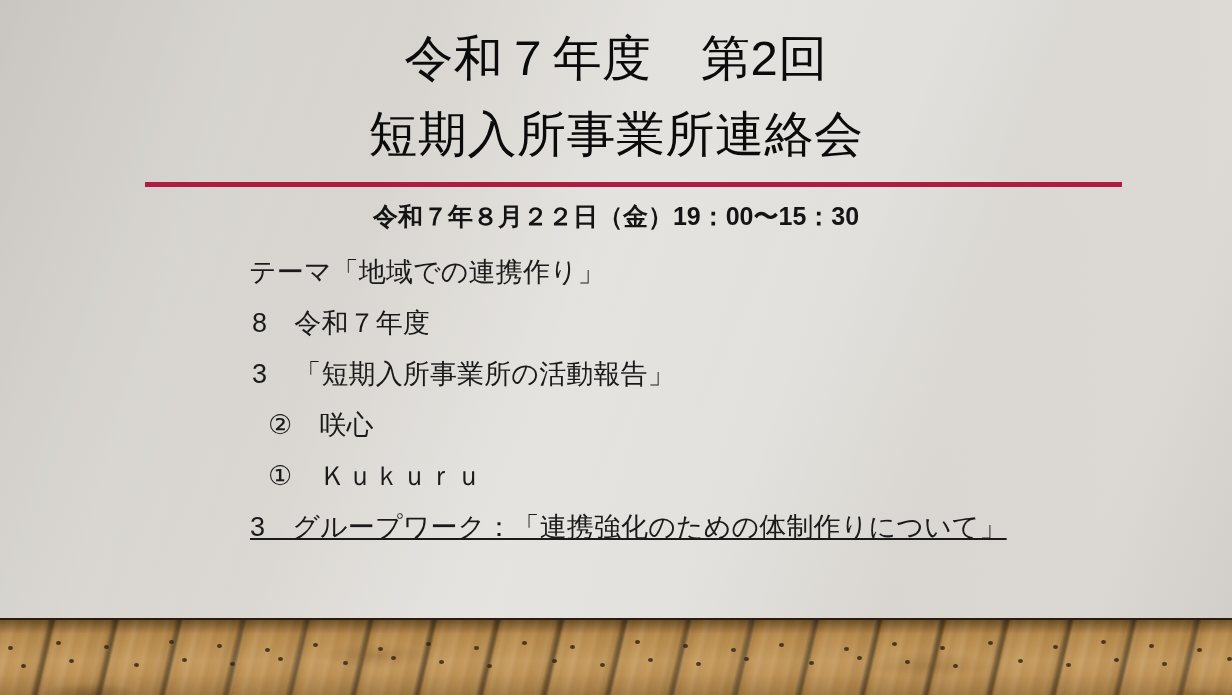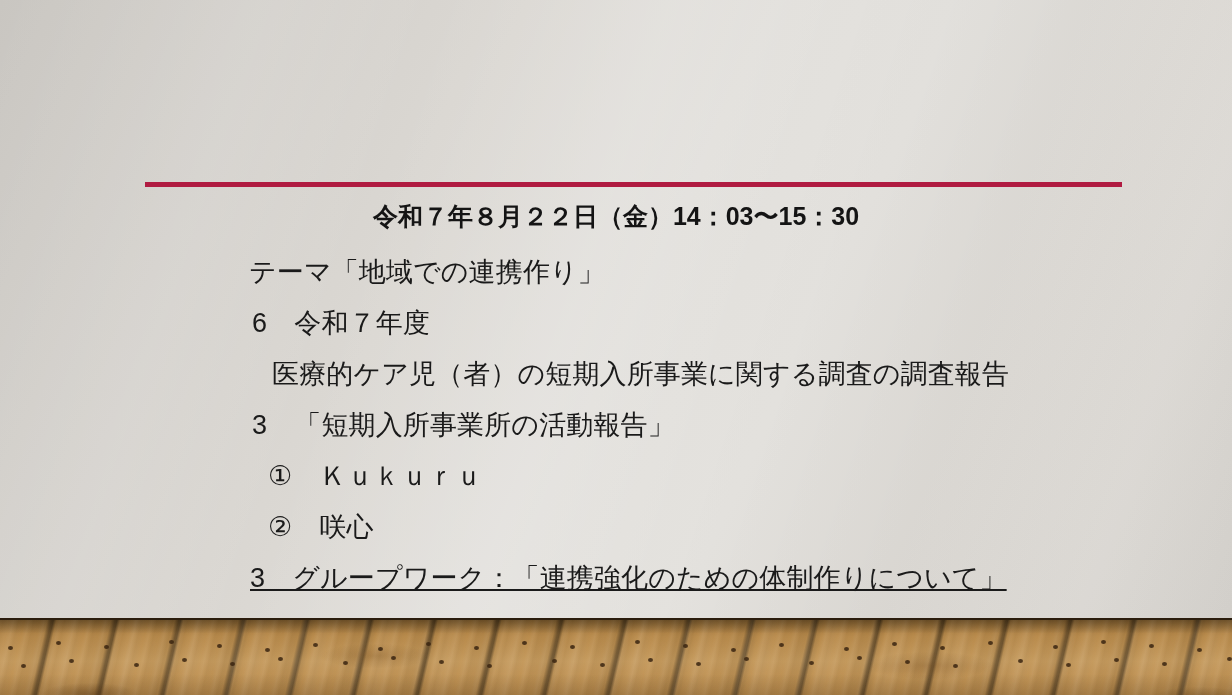--- a/index.html
+++ b/index.html
@@ -186,32 +186,35 @@
     background: linear-gradient(180deg, rgba(0,0,0,0.30) 0%, rgba(0,0,0,0.00) 18%, rgba(0,0,0,0.00) 72%, rgba(0,0,0,0.12) 100%);
   }
 </style>
 </head>
 <body>
 
 <div class="slide">
 
   <div class="sheen"></div>
 
+  <div class="title-block">
+    <div class="title-line title-line-1">令和７年度　第2回</div>
+    <div class="title-line title-line-2">短期入所事業所連絡会</div>
+  </div>
 
   <div class="title-rule"></div>
 
-  <div class="date-line">令和７年８月２２日（金）14：03〜15：30</div>
+  <div class="date-line">令和７年８月２２日（金）19：00〜15：30</div>
 
   <div class="body-block">
     <div class="body-line ind-theme">テーマ「地域での連携作り」</div>
-    <div class="body-line ind-num">6　令和７年度</div>
-    <div class="body-line ind-sub">医療的ケア児（者）の短期入所事業に関する調査の調査報告</div>
+    <div class="body-line ind-num">8　令和７年度</div>
     <div class="body-line ind-num">3　「短期入所事業所の活動報告」</div>
+    <div class="body-line ind-circle">②　咲心</div>
     <div class="body-line ind-circle">①　Ｋｕｋｕｒｕ</div>
-    <div class="body-line ind-circle">②　咲心</div>
     <div class="body-line ind-num3">3　グループワーク：「連携強化のための体制作りについて」</div>
   </div>
 
   <div class="floor">
     <div class="planks"></div>
     <div class="grain"></div>
     <div class="nails" id="floor-nails">
         <div class="nail" style="left: 8px; top: 26px;"></div>
         <div class="nail" style="left: 56px; top: 21px;"></div>
         <div class="nail" style="left: 104px; top: 25px;"></div>

